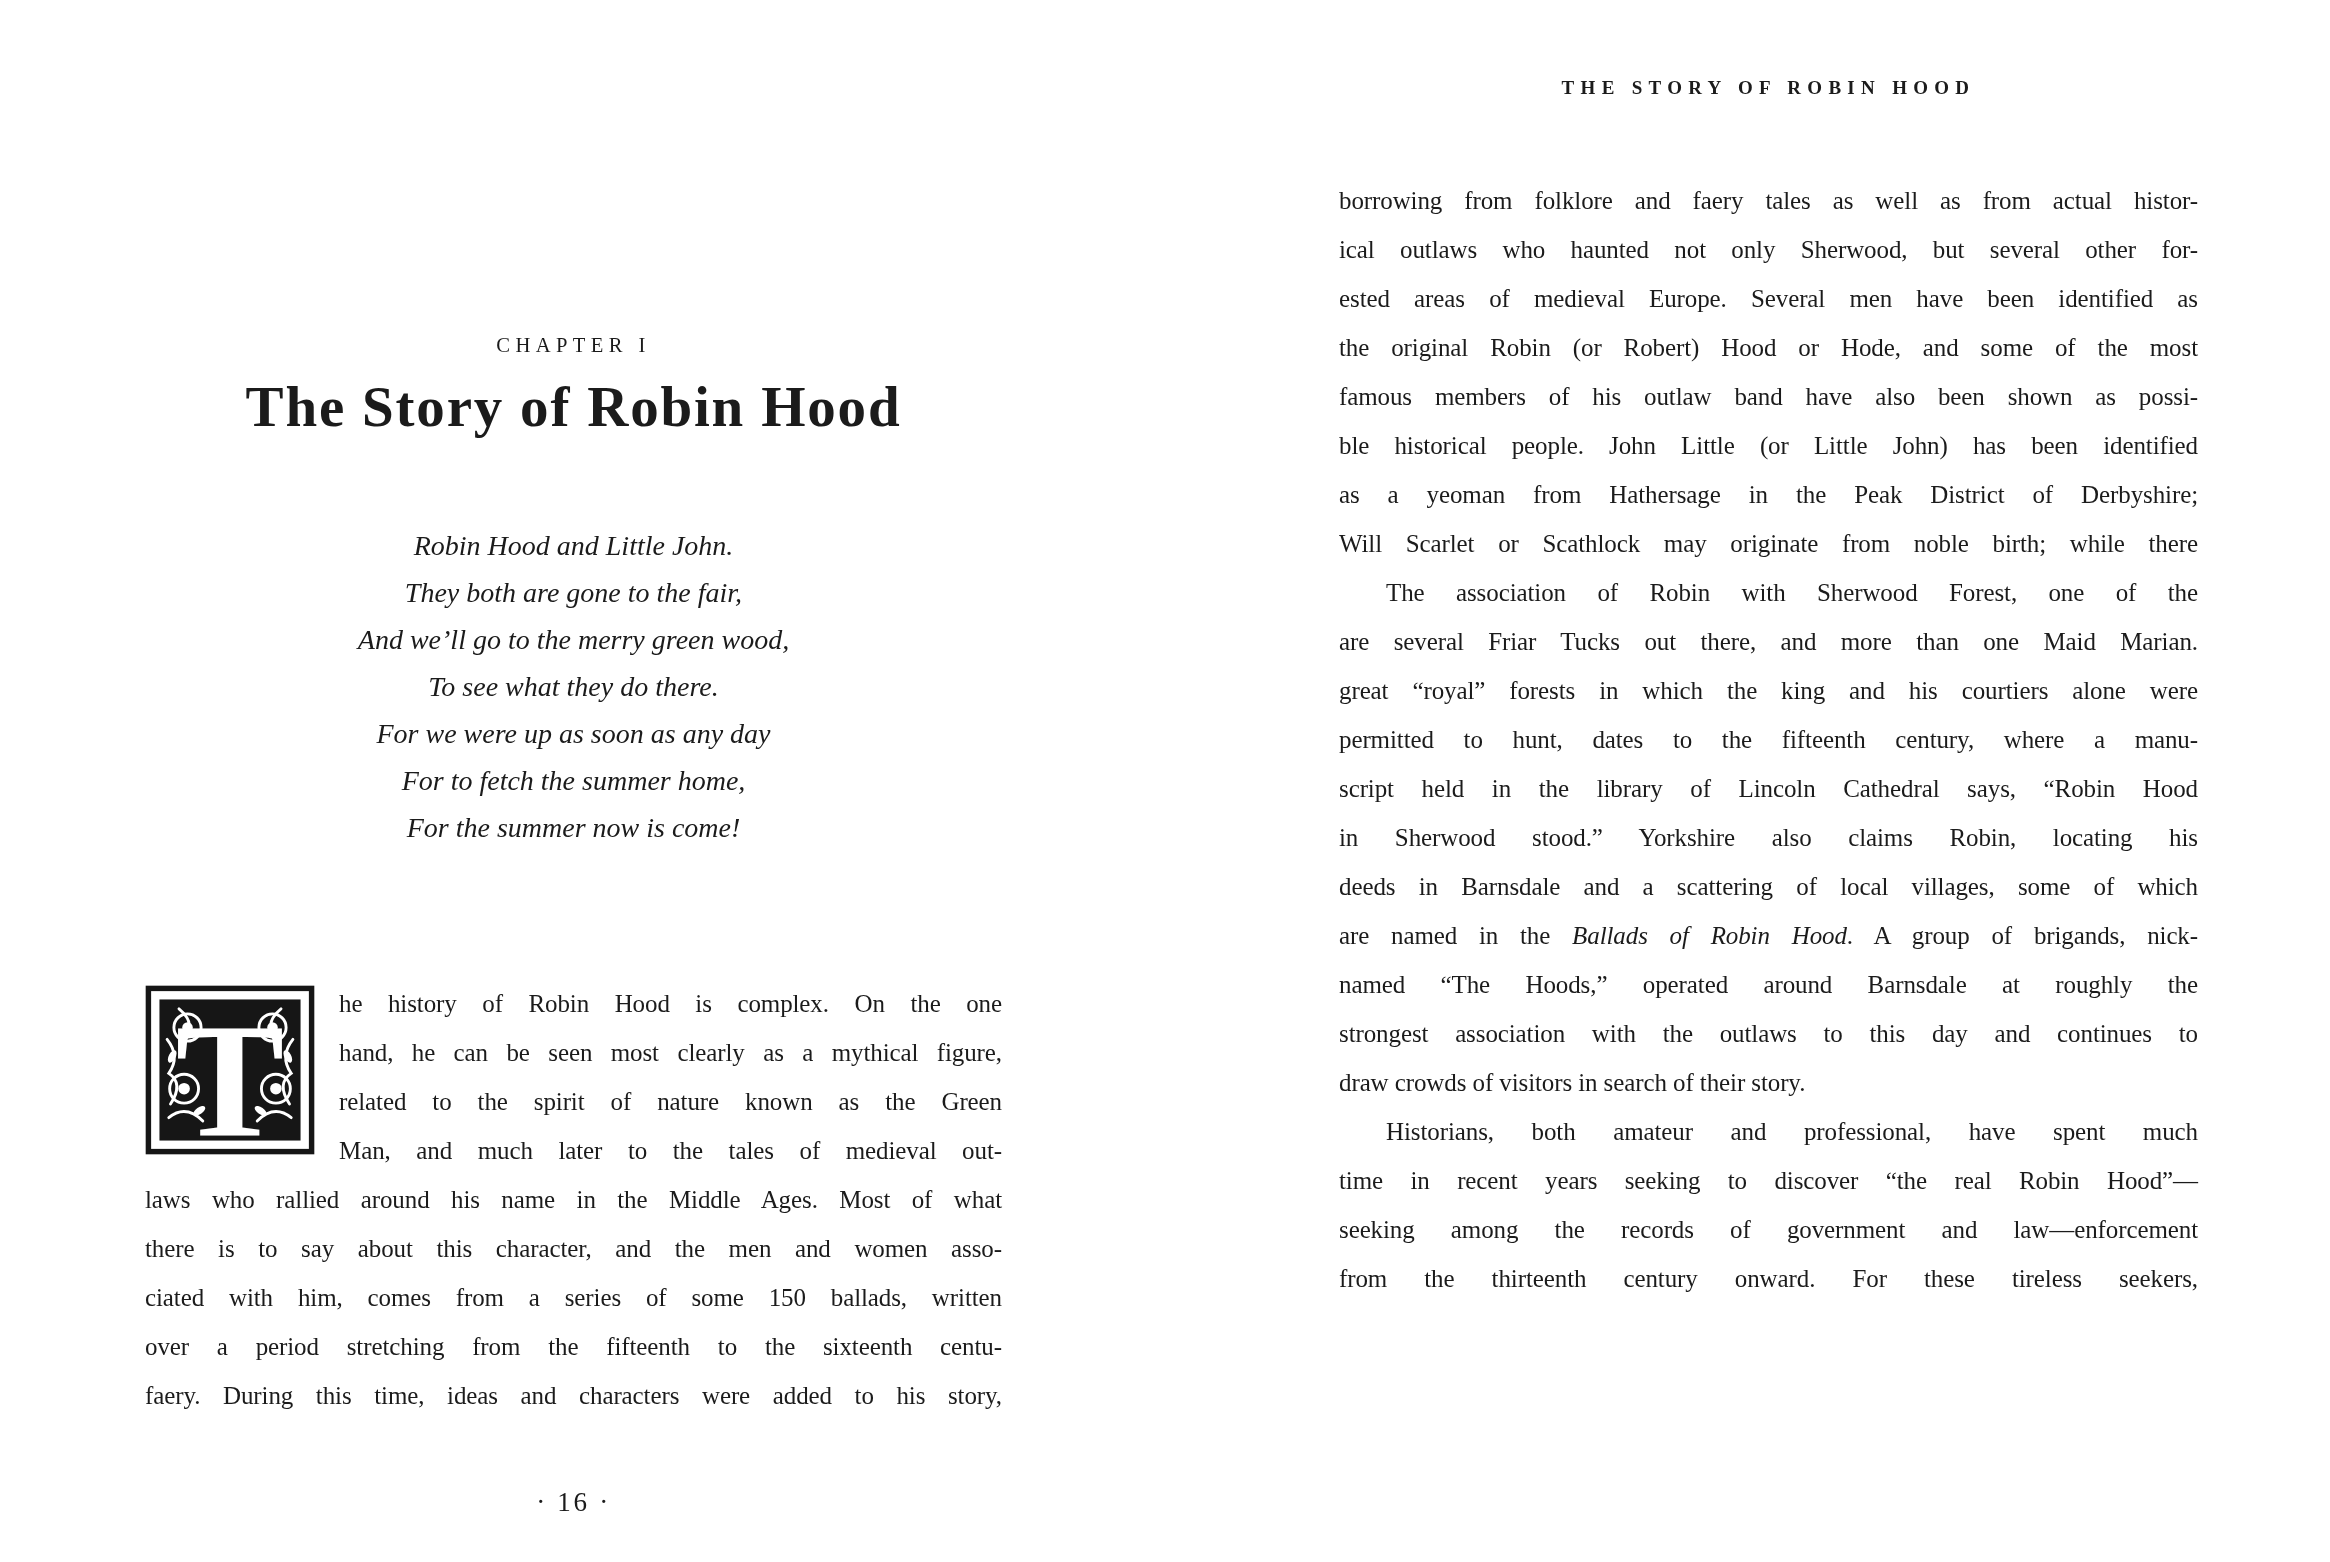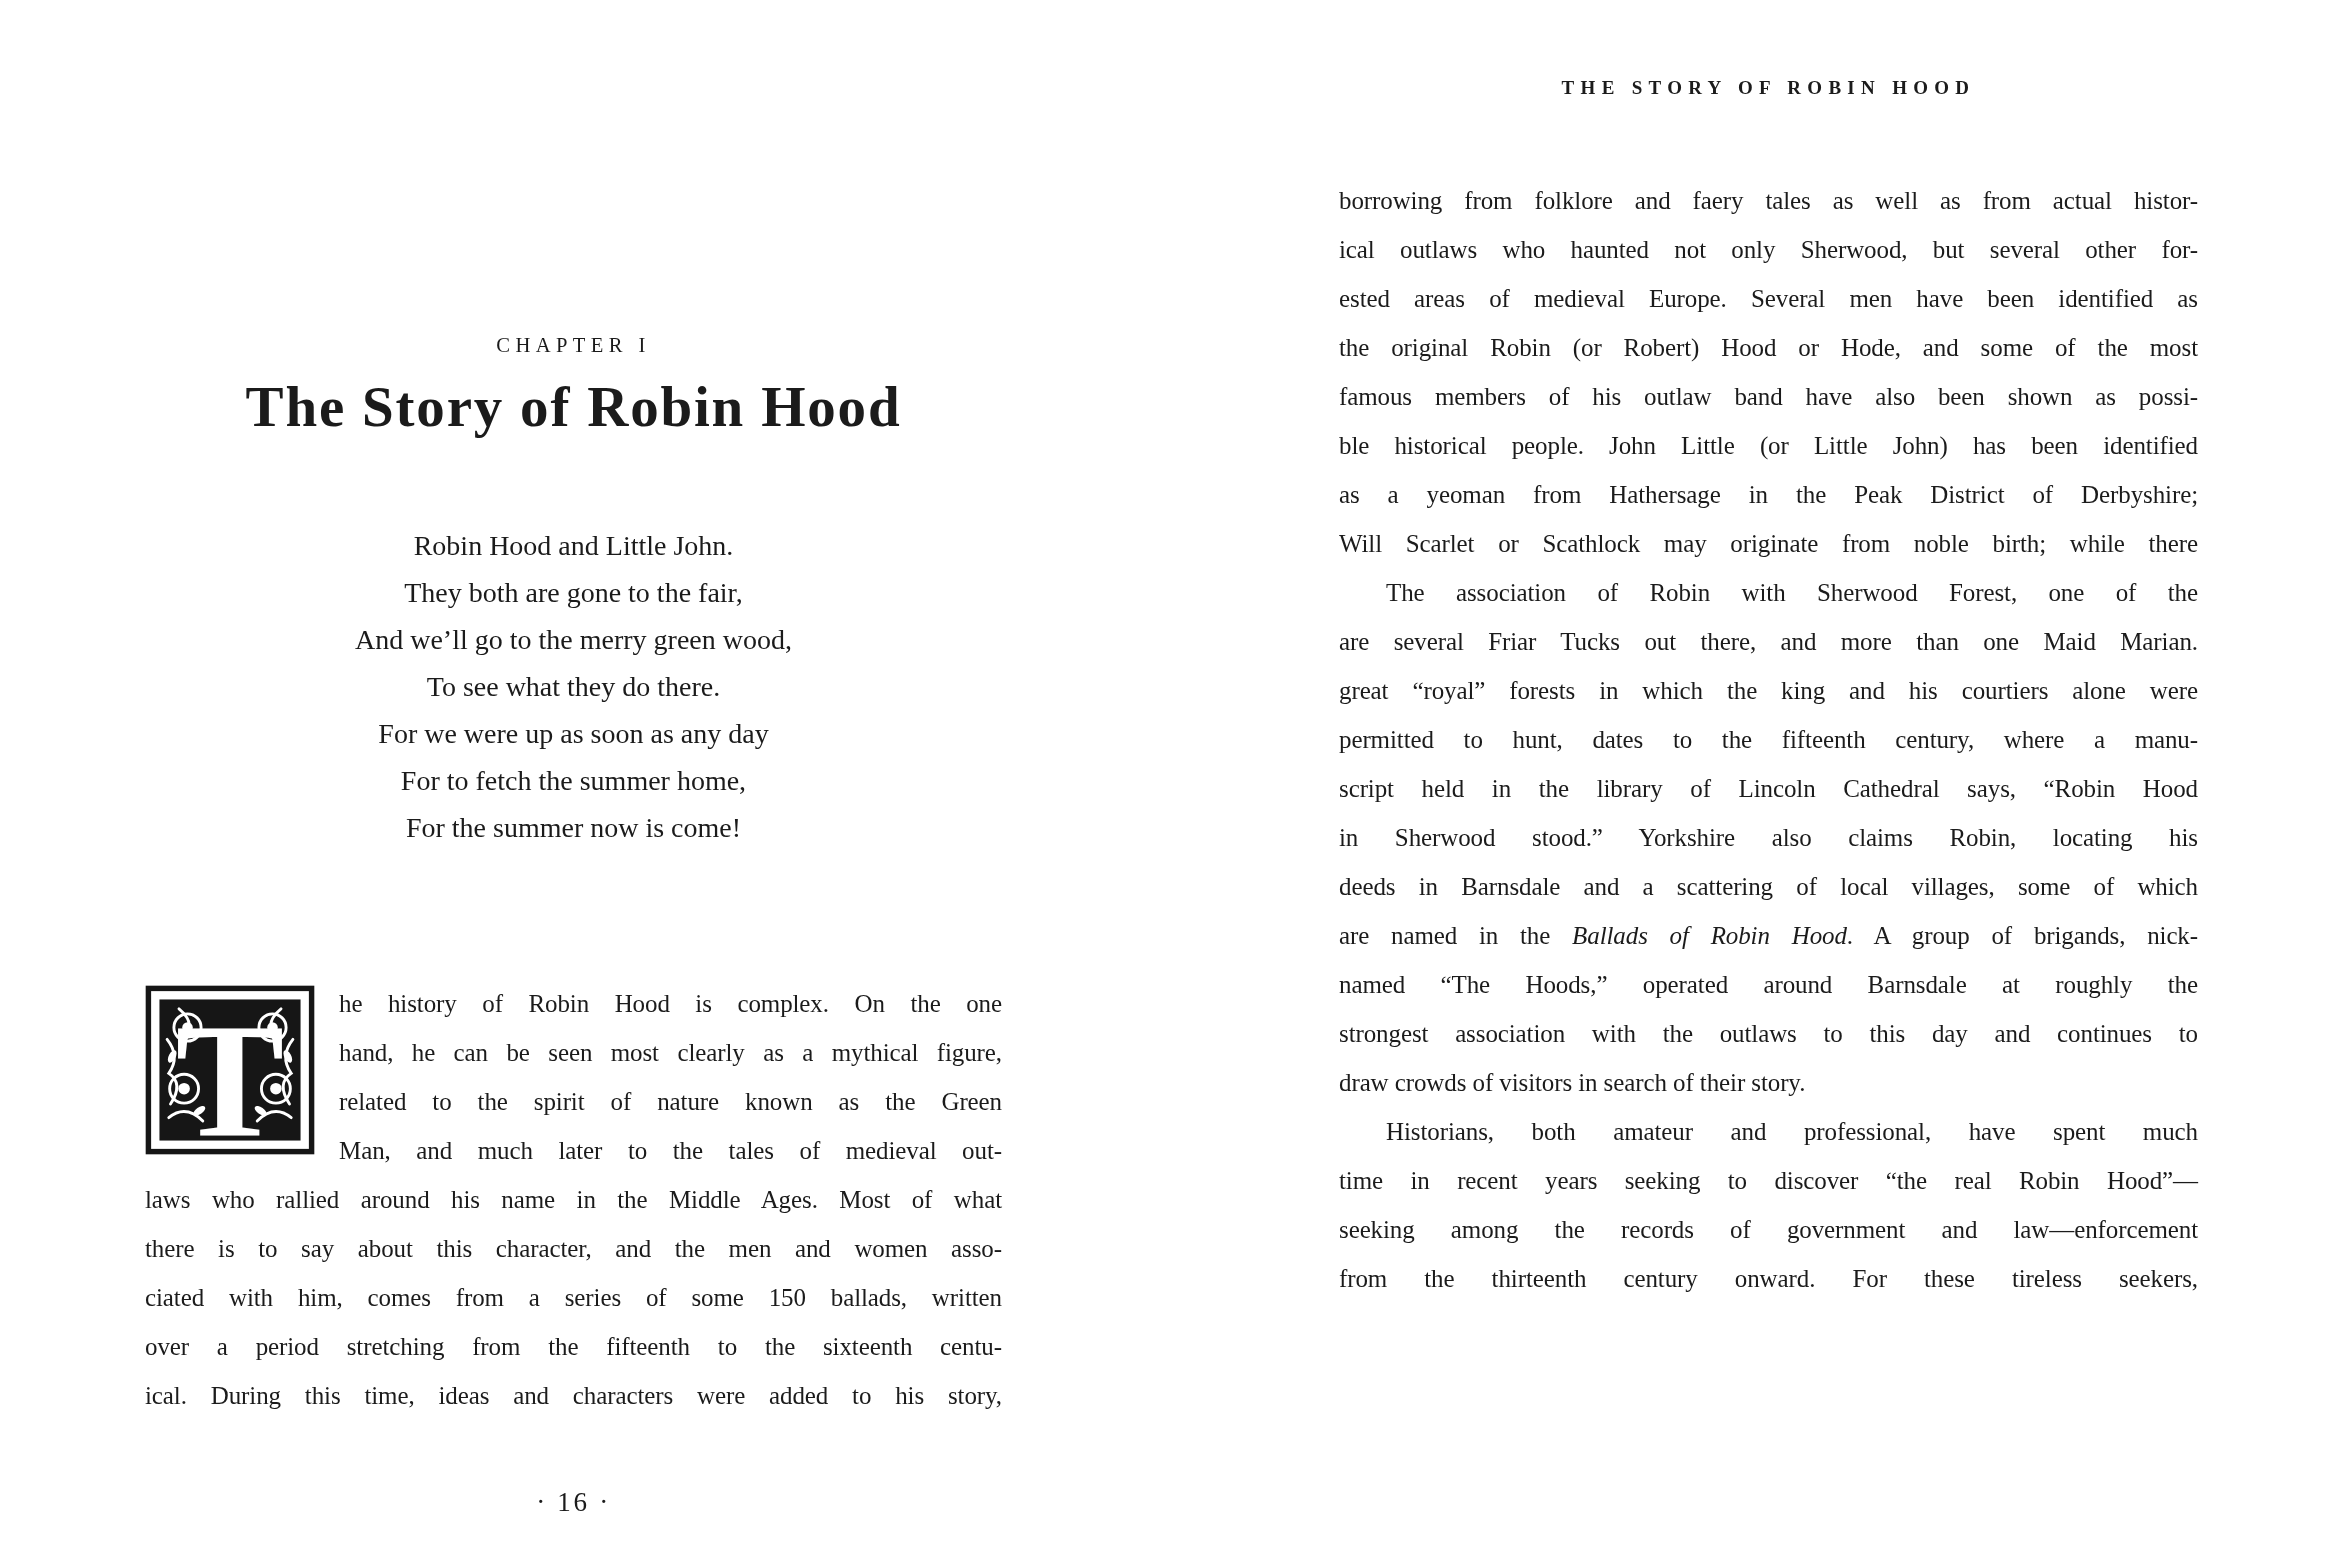--- a/index.html
+++ b/index.html
@@ -55,20 +55,21 @@
     font-weight: 700;
     letter-spacing: 1.8px;
     white-space: nowrap;
   }
   .poem {
     position: absolute;
     top: 498px;
     left: 0;
     width: 100%;
     text-align: center;
+    font-style: italic;
     font-size: 28px;
     line-height: 47px;
   }
   .body-block {
     position: absolute;
     left: 0;
     width: 100%;
   }
   .left-col  .body-block { top: 955px; }
   .right-col .body-block { top: 176px; }
@@ -150,21 +151,21 @@
       <text x="50" y="89" text-anchor="middle" font-family="Liberation Serif, serif" font-size="96" font-weight="700" fill="#ffffff">T</text>
     </svg>
     <div class="bline">he history of Robin Hood is complex. On the one</div>
     <div class="bline">hand, he can be seen most clearly as a mythical figure,</div>
     <div class="bline">related to the spirit of nature known as the Green</div>
     <div class="bline">Man, and much later to the tales of medieval out-</div>
     <div class="bline">laws who rallied around his name in the Middle Ages. Most of what</div>
     <div class="bline">there is to say about this character, and the men and women asso-</div>
     <div class="bline">ciated with him, comes from a series of some 150 ballads, written</div>
     <div class="bline">over a period stretching from the fifteenth to the sixteenth centu-</div>
-    <div class="bline">ical. During this time, ideas and characters were added to his story,</div>
+    <div class="bline">faery. During this time, ideas and characters were added to his story,</div>
   </div>
 
   <div class="pagenum">· 16 ·</div>
 </div>
 
 <div class="page-col right-col">
 
   <div class="running-head">THE STORY OF ROBIN HOOD</div>
 
   <div class="body-block">

